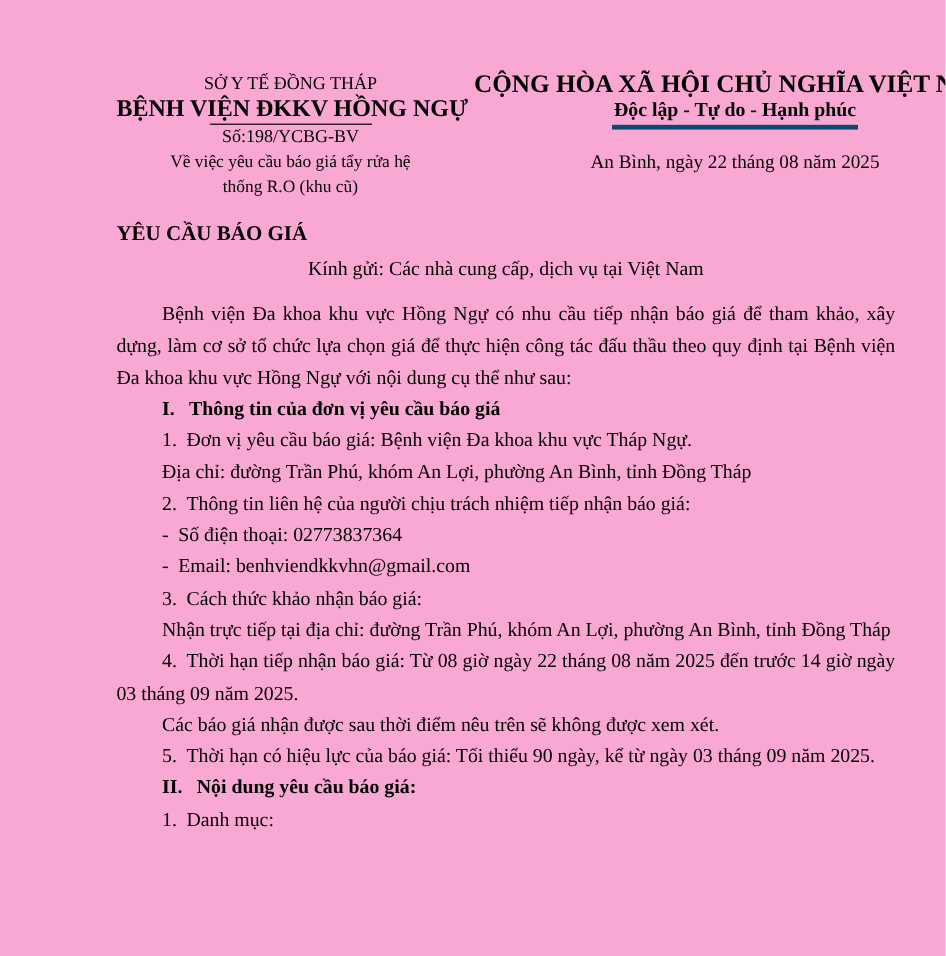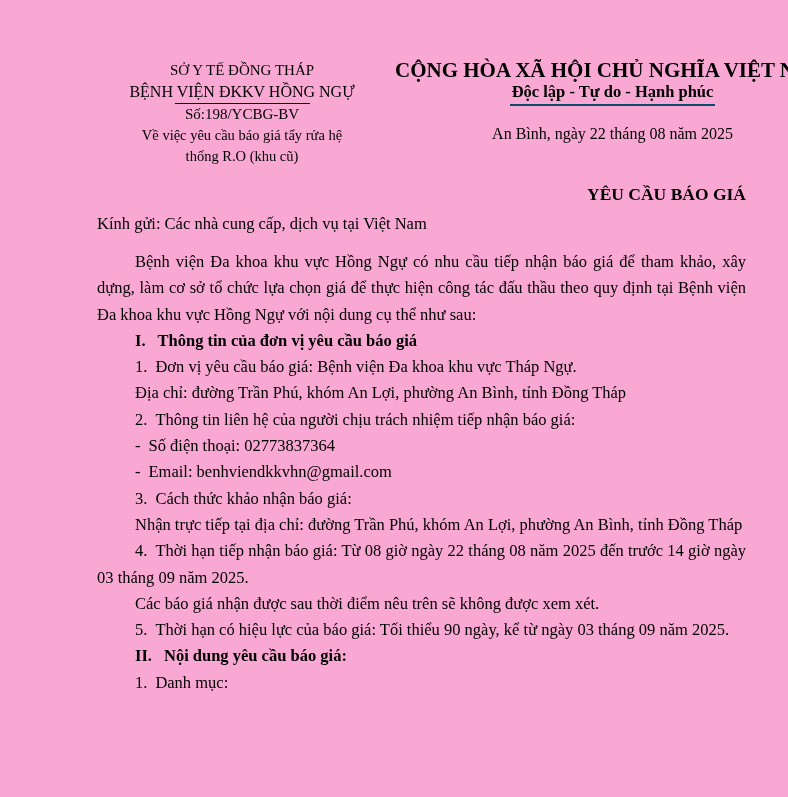--- a/index.html
+++ b/index.html
@@ -18,43 +18,44 @@
     font-family: "Liberation Serif", "DejaVu Serif", serif;
     overflow: hidden;
   }
 
   
   .header { display: flex; align-items: flex-start; }
   .header-left  { width: 290px; text-align: center; flex-shrink: 0; }
   .header-right { flex: 1; text-align: center; padding-left: 8px; }
 
   .org-parent { font-size: 15px;   line-height: 21px; }
-  .org-name   { font-size: 16px; line-height: 21px; font-weight: normal; white-space: nowrap; }
+  .org-name   { font-size: 20px; line-height: 21px; font-weight: bold; white-space: nowrap; }
   .org-underline { width: 135px; border-bottom: 1.5px solid #000; margin: 1px auto 0; height: 0; }
   .doc-number  { font-size: 15px;   line-height: 20px; }
   .doc-subject { font-size: 14.5px; line-height: 21px; max-width: 218px; margin: 1px auto 0; }
 
   .national-title { font-size: 21px; line-height: 21px; font-weight: bold; white-space: nowrap; }
   .national-motto {
     display: inline-block;
     font-size: 16.5px; line-height: 22px; font-weight: bold;
-    border-bottom: 2px solid #0c4a6e; padding: 0 2px 1px;
+    border-bottom: 4px solid #0c4a6e; padding: 0 2px 1px;
     white-space: nowrap;
   }
   .place-date { font-size: 16px; margin-top: 17px; line-height: 22px; }
 
   
   .doc-title {
-    text-align: right;
+    text-align: left;
     font-weight: bold;
     font-size: 17.5px;
     line-height: 24px;
     margin-top: 15px;
   }
   .salutation {
+    text-align: center;
     font-size: 16.5px;
     line-height: 26px;
     margin-top: 5px;
   }
 
   
   .doc-body { margin-top: 12px; }
   .doc-body p {
     margin: 0;
     font-size: 16.5px;

